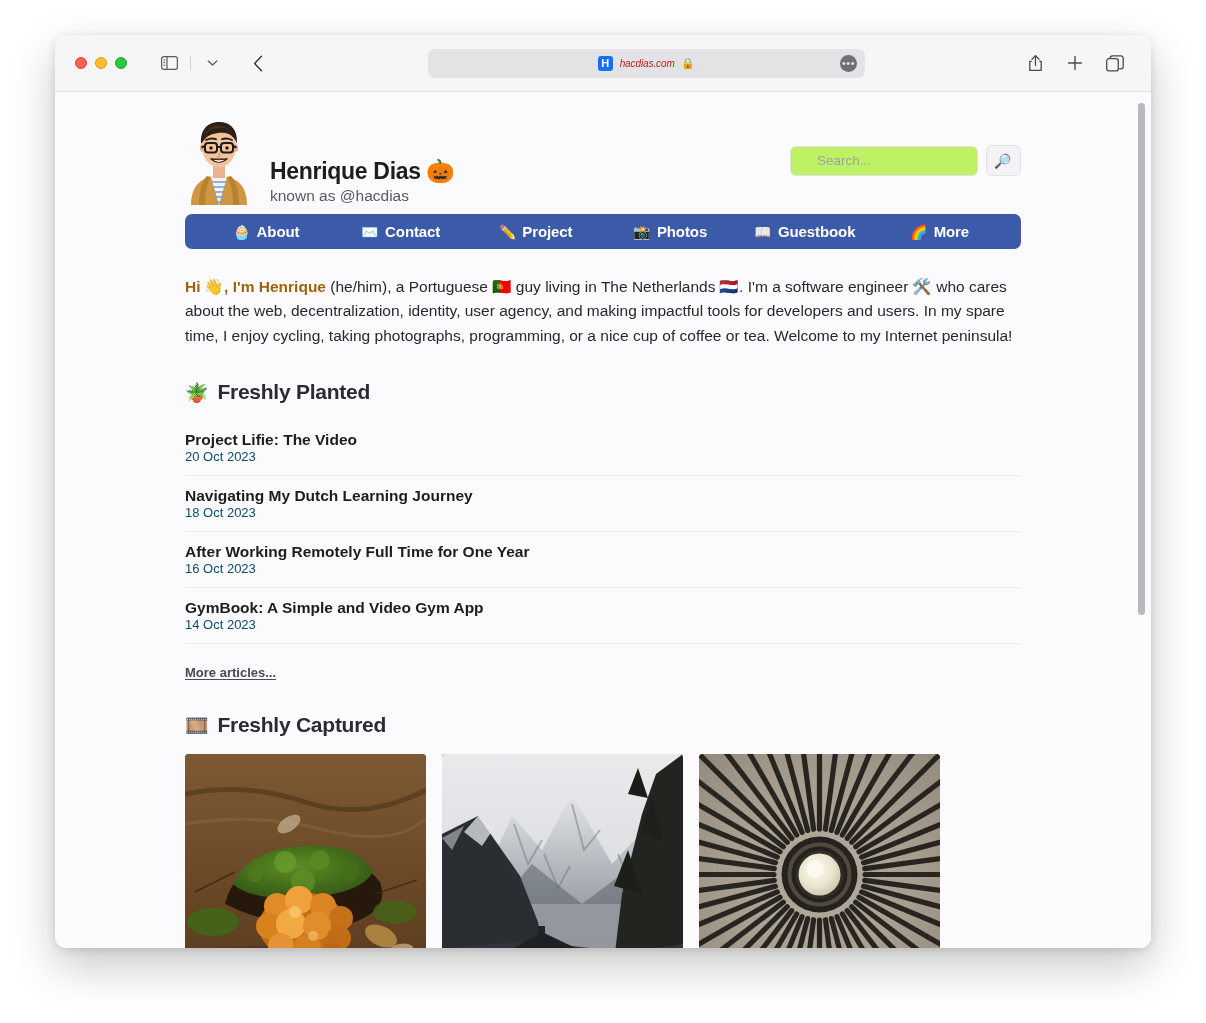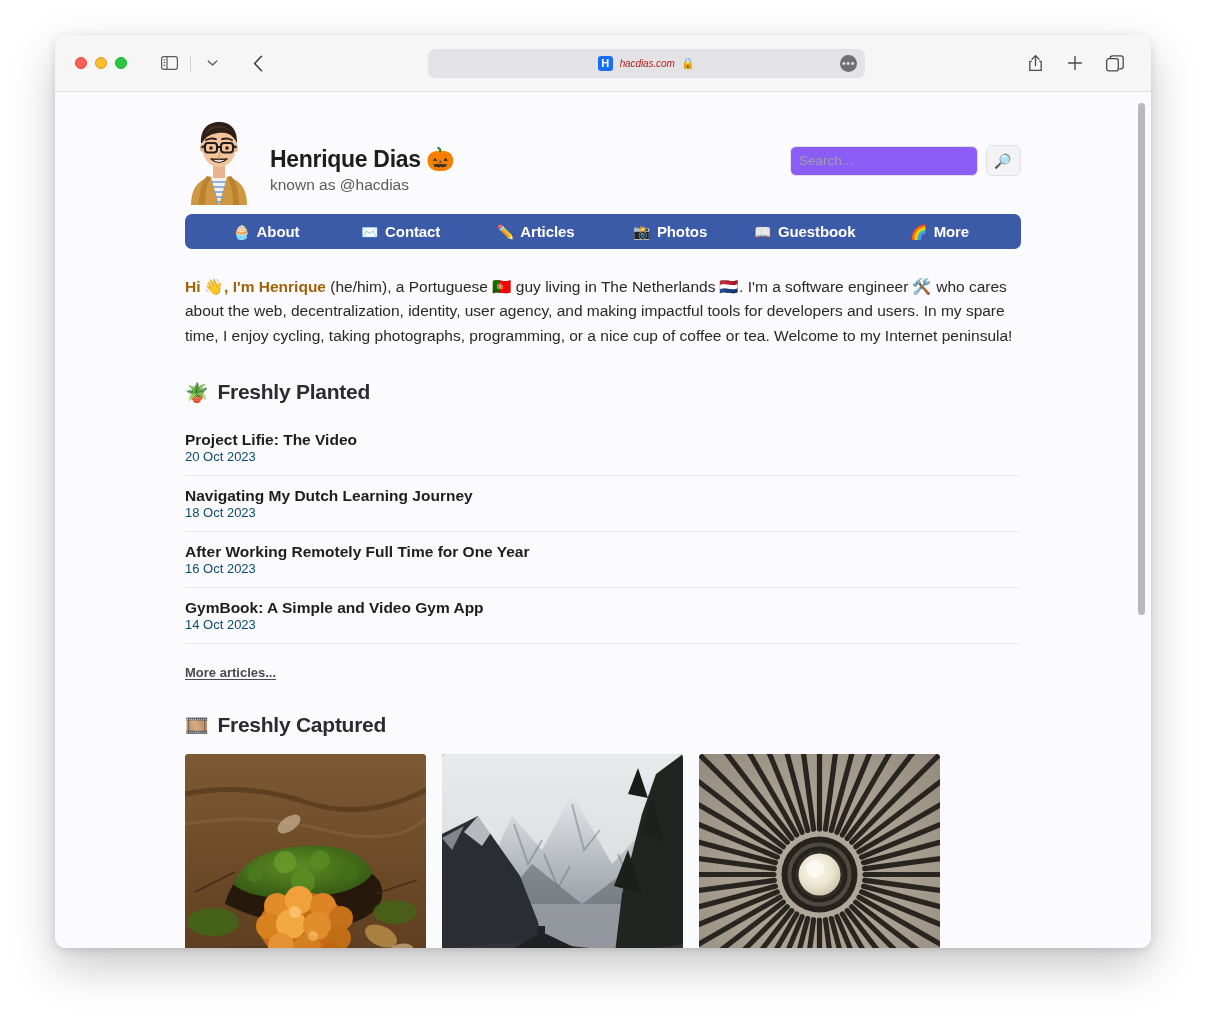--- a/index.html
+++ b/index.html
@@ -82,21 +82,21 @@
   
   .page {
     position: relative;
     height: 856px;
     background: #fbfbfd;
     overflow: hidden;
   }
   .content { width: 836px; margin: 0 auto; padding-top: 21px; }
 
   
-  .profile { display: flex; align-items: center; position: relative; height: 92px; }
+  .profile { display: flex; align-items: flex-end; position: relative; height: 92px; }
   .avatar {
     width: 68px; height: 92px;
     flex: 0 0 68px;
     overflow: hidden;
     position: relative;
   }
   .avatar svg { display: block; }
   .profile-text { margin-left: 17px; padding-top: 22px; }
   .profile-name {
     font-size: 23px; font-weight: bold; color: #1d1d1f;
@@ -105,23 +105,23 @@
   .profile-sub { font-size: 15.5px; color: #5a5a5e; margin-top: 3px; }
 
   .search-area {
     position: absolute; right: 0; top: 32px;
     display: flex; align-items: center; gap: 8px;
   }
   .search-input {
     width: 188px; height: 30px;
     border: 1px solid #e2e2e6;
     border-radius: 6px;
-    background: #8b5cf6;
+    background: #bef264;
     font-size: 13.5px; color: #1d1d1f;
-    padding: 0 8px;
+    padding: 0 26px;
     font-family: "Liberation Sans", sans-serif;
   }
   .search-input::placeholder { color: #a0a0a5; }
   .search-btn {
     width: 35px; height: 31px;
     border: 1px solid #e2e2e6;
     border-radius: 6px;
     background: #f3f3f5;
     display: flex; align-items: center; justify-content: center;
     font-size: 14px;
@@ -359,21 +359,21 @@
         <a class="nav-item">
           <span class="nav-emoji">🧁</span>
           <span>About</span>
         </a>
         <a class="nav-item">
           <span class="nav-emoji">✉️</span>
           <span>Contact</span>
         </a>
         <a class="nav-item">
           <span class="nav-emoji">✏️</span>
-          <span>Articles</span>
+          <span>Project</span>
         </a>
         <a class="nav-item">
           <span class="nav-emoji">📸</span>
           <span>Photos</span>
         </a>
         <a class="nav-item">
           <span class="nav-emoji">📖</span>
           <span>Guestbook</span>
         </a>
         <a class="nav-item">

